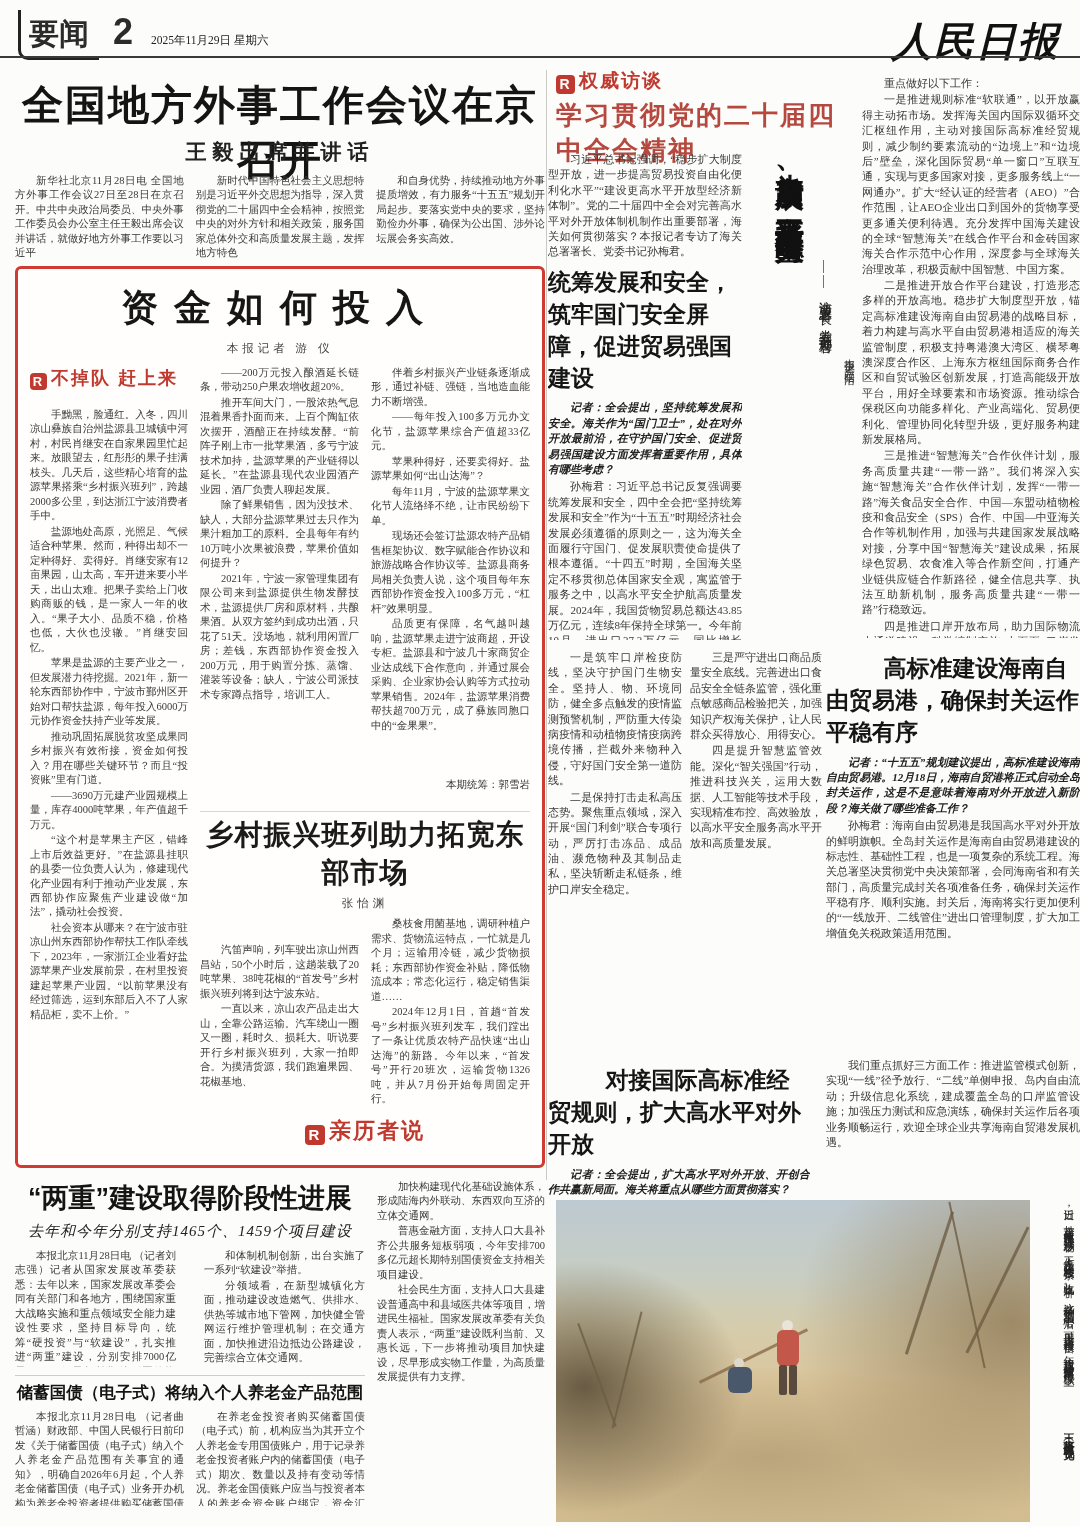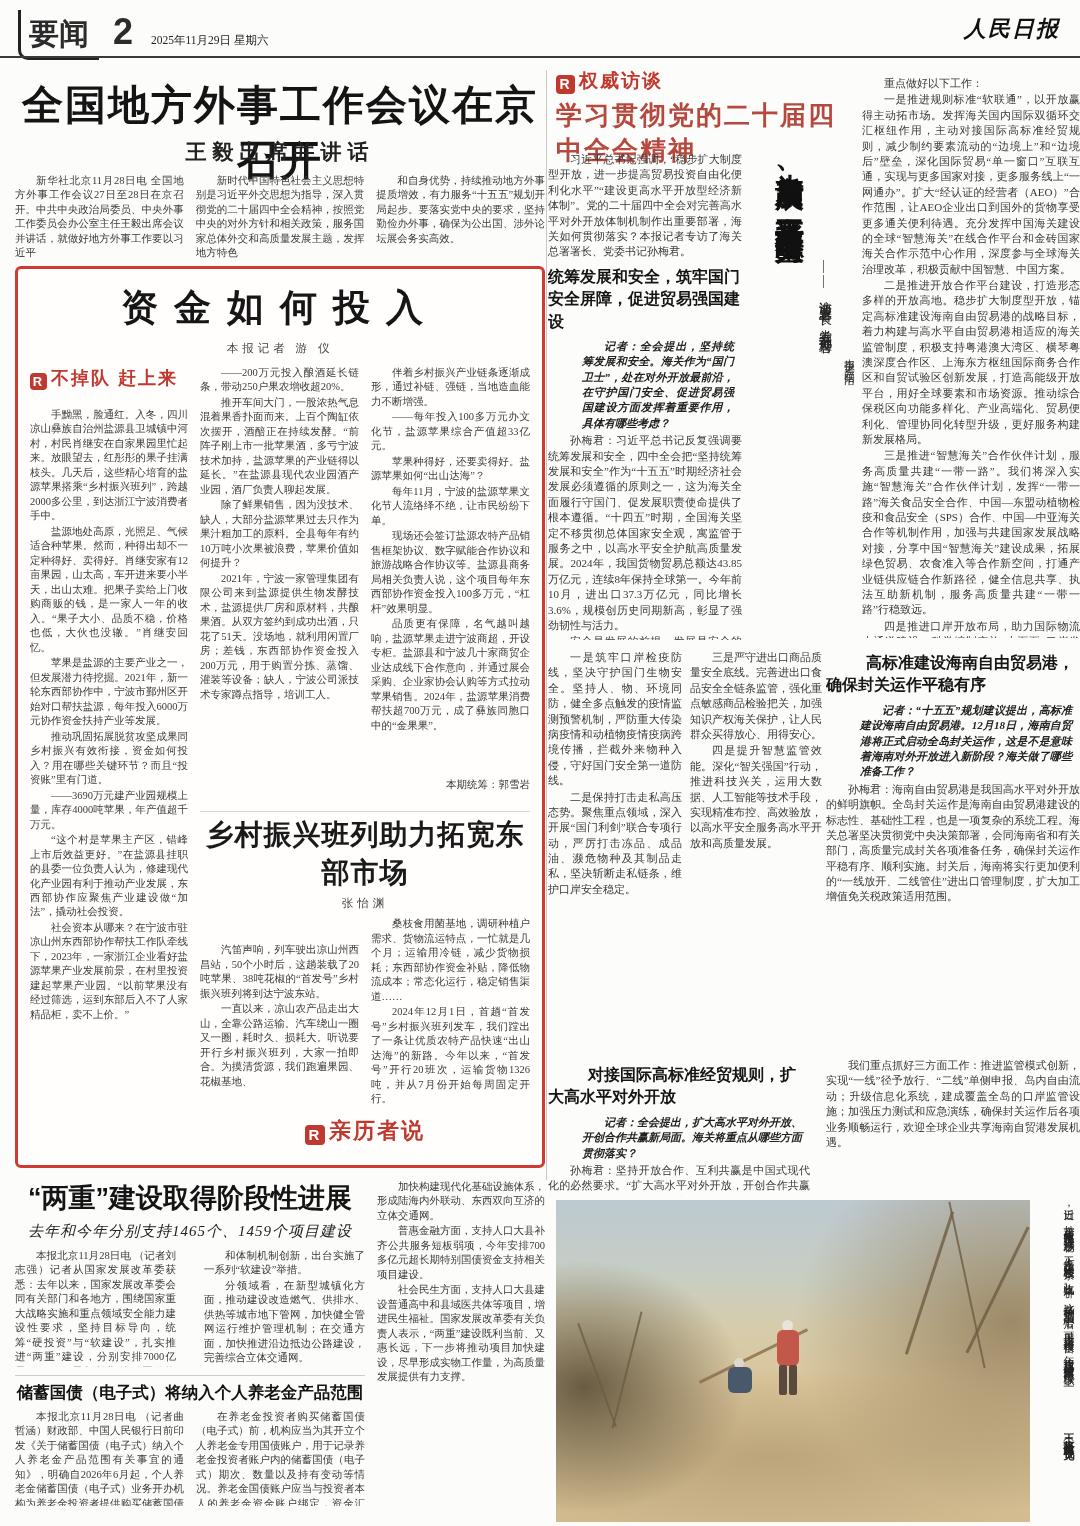--- a/index.html
+++ b/index.html
@@ -8,35 +8,35 @@
   .abs{position:absolute;box-sizing:border-box;}
   .hei{font-family:"Liberation Sans",sans-serif;}
   .para{margin:0 0 1px 0;text-indent:2em;text-align:justify;}
   .btxt{font-size:11px;line-height:1.4;color:#383838;overflow:hidden;}
   .btxt-sm{font-size:10.5px;line-height:1.38;color:#3a3a3a;overflow:hidden;}
   
   .sec-box{display:inline-block;border-left:3px solid #222;border-bottom:3px solid #222;
            border-bottom-left-radius:10px;padding:4px 10px 2px 8px;font-size:30px;font-weight:900;}
   .pageno{font-size:36px;font-weight:700;margin-left:10px;}
   .hdate{font-size:11.5px;margin-left:14px;color:#222;}
-  .masthead{font-size:22px;font-weight:900;font-style:italic;letter-spacing:2px;color:#111;}
+  .masthead{font-size:40px;font-weight:900;font-style:italic;letter-spacing:2px;color:#111;}
   .hrule{background:#3a3a3a;height:2px;}
   .vline{background:#c9c9c4;width:1px;}
   
   .h-main{font-size:41px;font-weight:900;text-align:center;letter-spacing:2px;color:#141414;}
   .h-sub{font-size:21px;font-weight:700;text-align:center;letter-spacing:6px;color:#222;}
   .feat-title{font-size:37px;font-weight:900;text-align:center;letter-spacing:16px;color:#161616;}
   .byline{font-size:11.5px;text-align:center;letter-spacing:4px;color:#444;}
   .ricon{display:inline-block;width:17px;height:17px;background:#c0392f;color:#fff;border-radius:4px;
          font-family:"Liberation Sans",sans-serif;font-weight:900;font-size:13px;line-height:17px;
          text-align:center;vertical-align:-2px;margin-right:4px;}
   .tagline{font-size:18px;font-weight:900;color:#c0392f;letter-spacing:2px;}
   .subart-title{font-size:28px;font-weight:900;text-align:center;color:#1a1a1a;letter-spacing:1px;}
-  .q{margin:2px 8px;text-indent:2em;text-align:justify;font-style:italic;font-weight:700;color:#222;padding-left:26px;}
-  .int-sub{font-weight:900;font-size:16px;line-height:1.4;color:#151515;margin:6px 0;}
+  .q{margin:2px 0;text-indent:2em;text-align:justify;font-style:italic;font-weight:700;color:#222;}
+  .int-sub{font-weight:900;font-size:23px;line-height:1.4;color:#151515;margin:6px 0;}
   .news-title{font-size:27px;font-weight:900;text-align:center;color:#141414;}
   .news-sub{font-size:15px;font-style:italic;text-align:center;letter-spacing:1px;margin-top:6px;color:#222;}
   .bond-title{font-size:16.5px;font-weight:900;text-align:center;color:#141414;}
   .redbox{border:3px solid #cf3a32;border-radius:6px;background:#fffefc;}
   .colflex{display:flex;gap:12px;}
   .colflex>div{flex:1;}
   
   .vwrap{writing-mode:vertical-rl;overflow:hidden;}
   .vtitle{font-size:29px;font-weight:900;letter-spacing:2px;color:#111;
           font-family:"Liberation Sans",sans-serif;line-height:1.25;}

